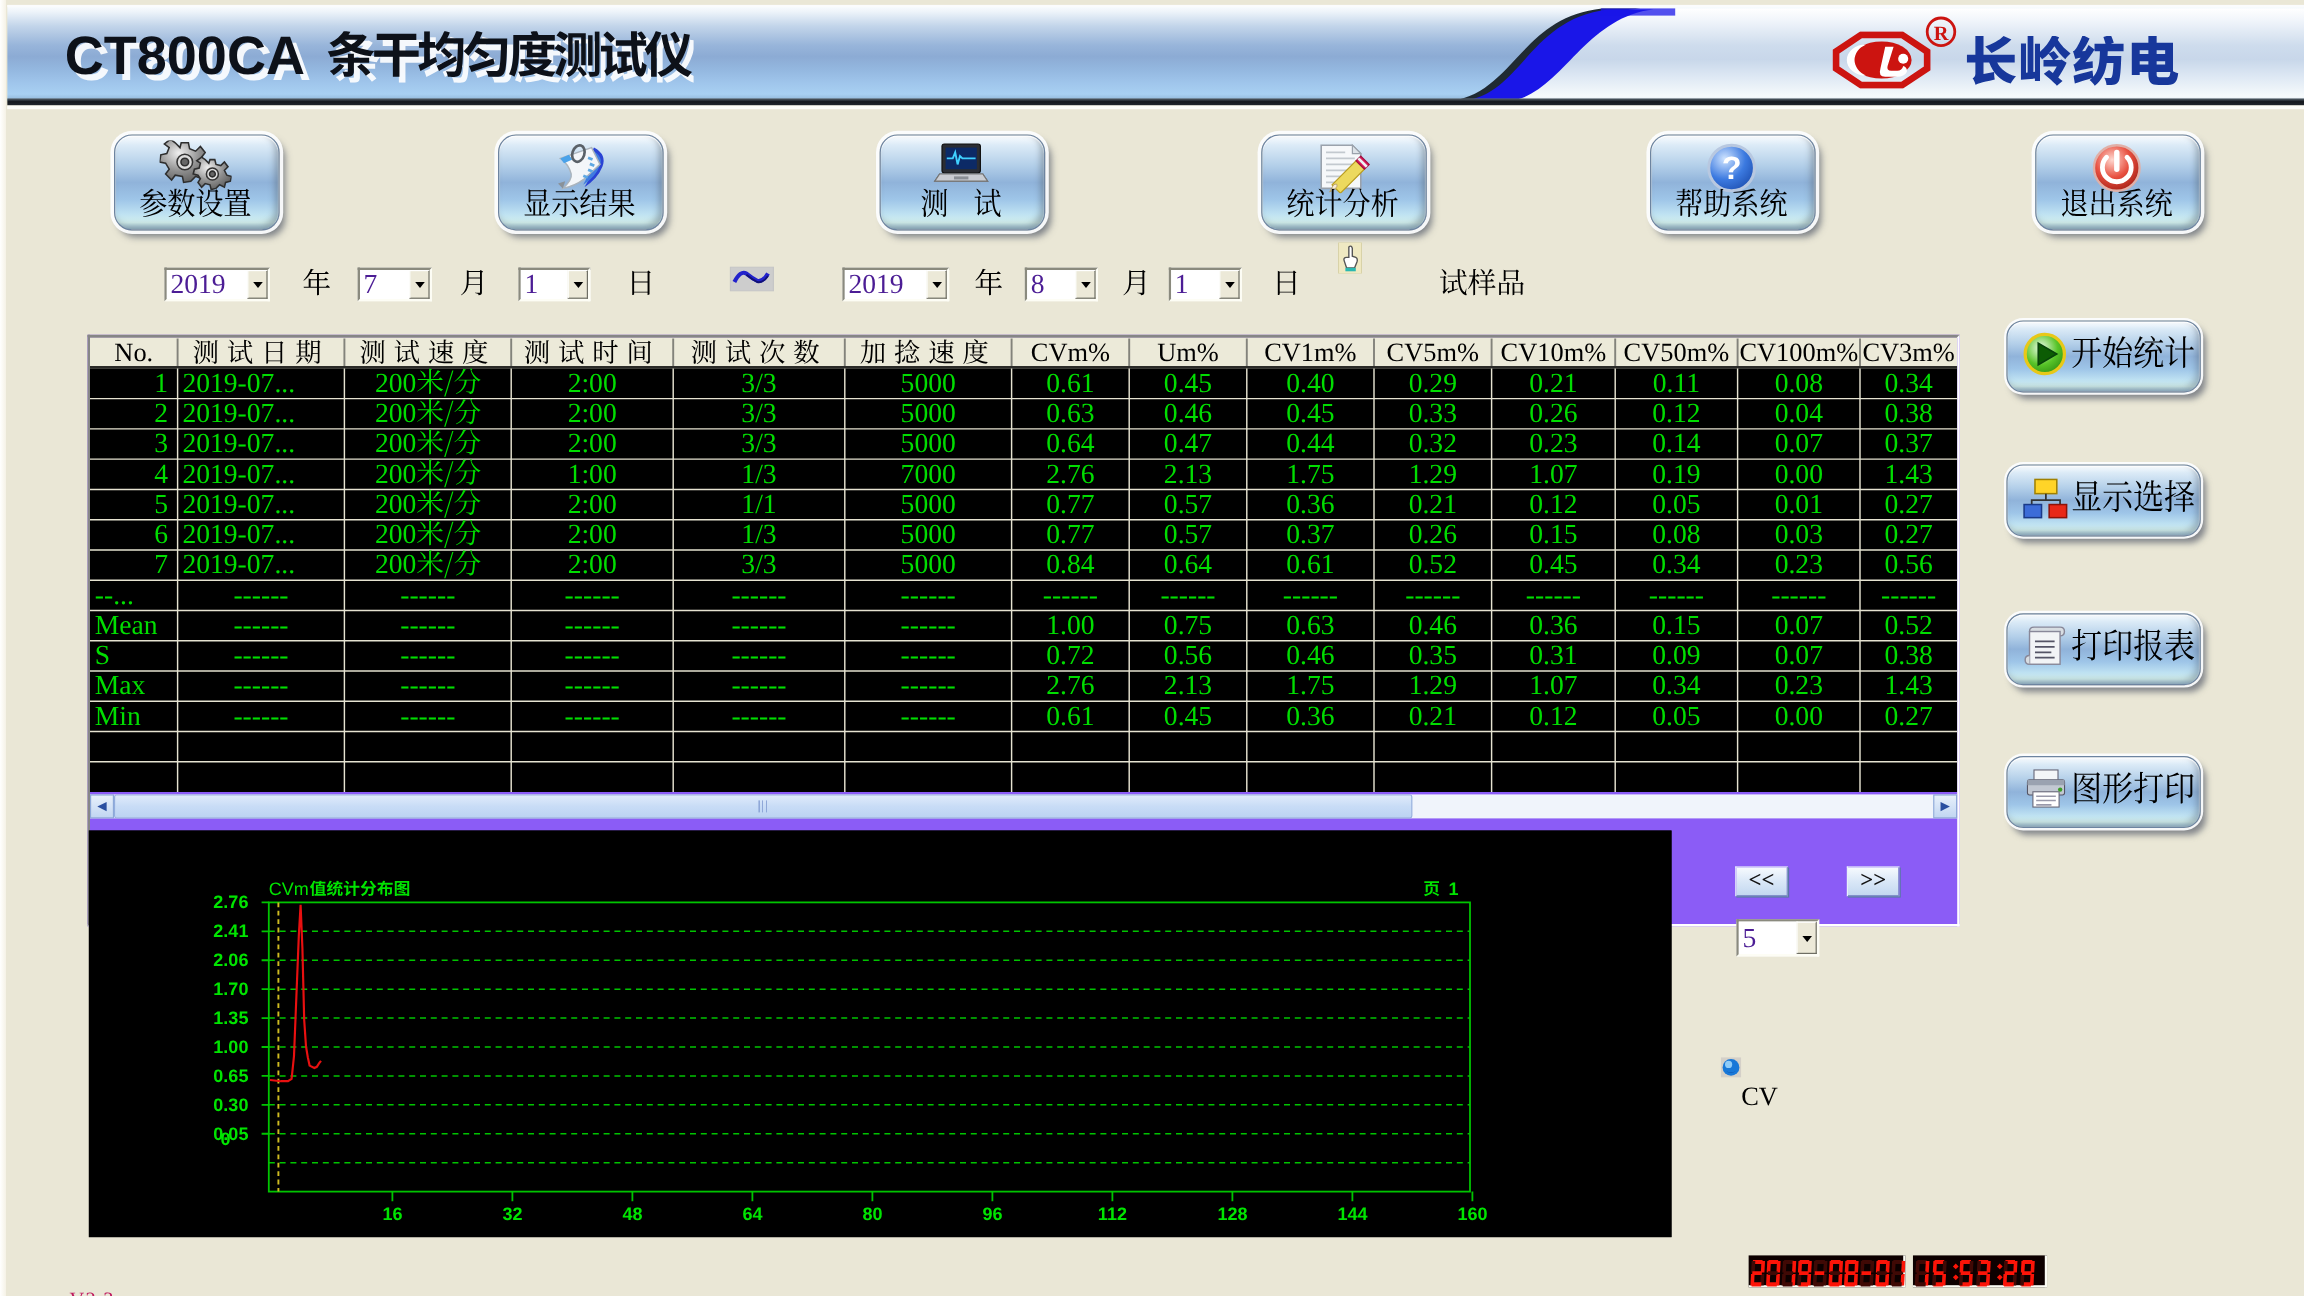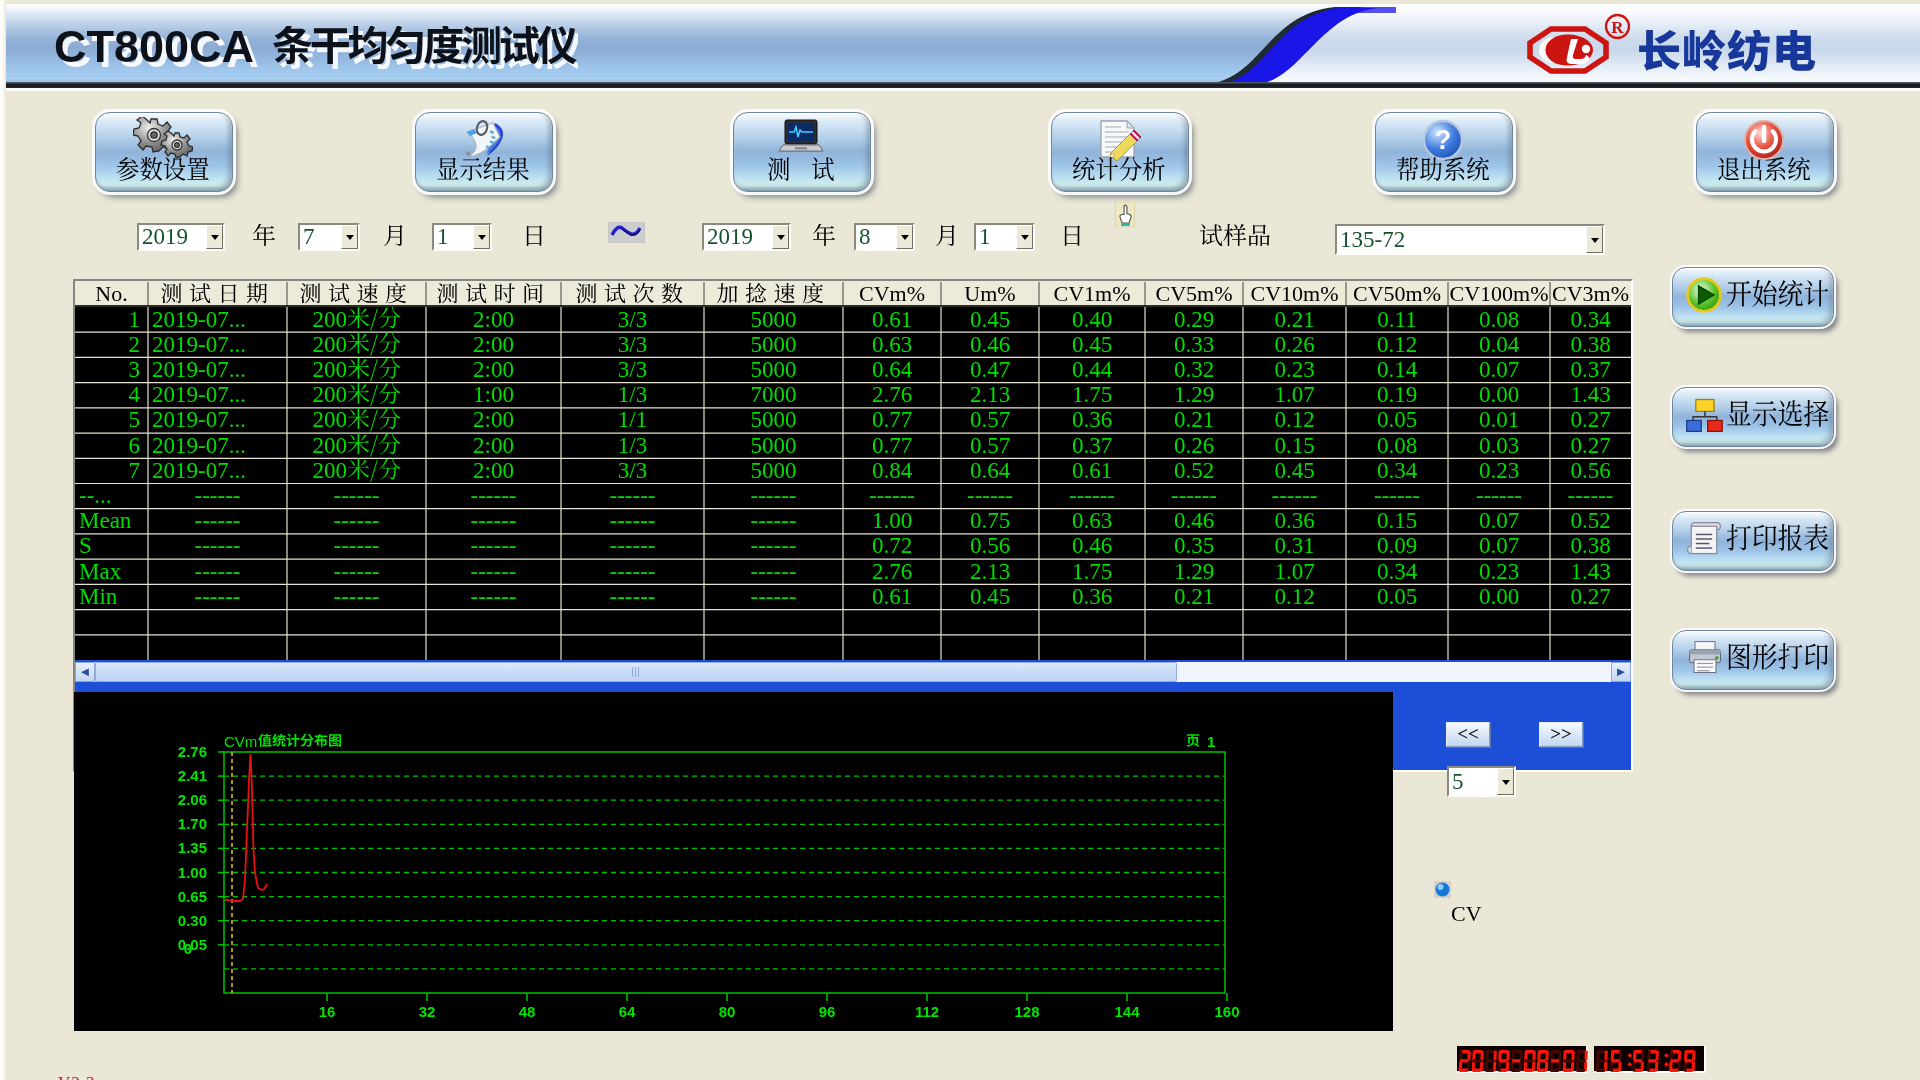--- a/index.html
+++ b/index.html
@@ -15,29 +15,29 @@
  border:1px solid #6d84a0;
  box-shadow:0 0 0 3px rgba(252,253,254,.95), 4px 5px 6px rgba(96,102,114,.8), inset 0 1px 1px #fff, inset -3px -3px 5px rgba(72,84,96,.4);}
 .sbtn{position:absolute;width:160px;height:58px;border-radius:14px;
  background:linear-gradient(180deg,#fbfdff 0%,#dcebf7 10%,#b3cfe9 32%,#90b3da 50%,#9ec5e8 68%,#bfe2f2 84%,#d2efed 93%,#a4c8dc 100%);
  border:1px solid #6d84a0;
  box-shadow:0 0 0 2px rgba(252,253,254,.95), 4px 5px 5px rgba(96,102,114,.75), inset 0 1px 1px #fff, inset -3px -3px 5px rgba(72,84,96,.35);}
 
 .cmb{position:absolute;background:#fff;border-top:2px solid #8a8a7e;border-left:2px solid #8a8a7e;
  border-bottom:2px solid #fdfdf5;border-right:2px solid #fdfdf5;box-sizing:border-box;}
 .cmb .fld{position:absolute;left:0;top:0;bottom:0;right:17px;background:#fff;
- font-family:"Liberation Serif",serif;font-size:23px;color:#14532d;padding-left:3px;line-height:23px;}
+ font-family:"Liberation Serif",serif;font-size:23px;color:#4c1d95;padding-left:3px;line-height:23px;}
 .cmb .btn{position:absolute;right:0;top:0;bottom:0;width:17px;background:#ece9d8;
  border:1px solid #fff;border-right-color:#6e6e64;border-bottom-color:#6e6e64;box-sizing:border-box;}
 .cmb .btn:after{content:"";position:absolute;left:50%;top:50%;margin-left:-4px;margin-top:-2px;
  border-left:4px solid transparent;border-right:4px solid transparent;border-top:5px solid #000;}
 
 #tblwrap{position:absolute;left:73px;top:279px;width:1560px;height:493px;
  border-top:2px solid #868686;border-left:2px solid #868686;border-bottom:2px solid #fff;border-right:2px solid #fff;
- background:#1d4ed8;box-sizing:border-box;}
+ background:#8b5cf6;box-sizing:border-box;}
 
 #hscroll{position:absolute;left:0px;top:381px;width:1556px;height:20px;background:#f0f4fb;}
 .sbBtn{position:absolute;top:0;width:20px;height:20px;background:linear-gradient(180deg,#e7f0fb,#c2d6f2);
  border:1px solid #8ca8d8;box-sizing:border-box;color:#2a4fa0;font-size:13px;line-height:17px;text-align:center;font-weight:bold;}
 #hthumb{position:absolute;left:20px;top:0;width:1082px;height:20px;
  background:linear-gradient(180deg,#dfeafa 0%,#c8dcf6 50%,#bcd3f2 100%);border:1px solid #93aede;box-sizing:border-box;border-radius:2px;}
 
 #chart{position:absolute;left:74px;top:692px;width:1319px;height:339px;background:#000;}
 
 .navbtn{position:absolute;width:44px;height:25px;background:linear-gradient(180deg,#f6fafe 0%,#dce9f8 45%,#c3d8f0 100%);
@@ -356,24 +356,20 @@
 <rect x="6" y="22" width="9" height="3" fill="#2ab8b0"></rect>
 </svg>
     <div class="abs" style="left:1199px;top:224px">
       <svg width="72" height="25" viewBox="0 0 72 25">
         <g fill="#000">
           <path transform="translate(0,20.2) scale(0.024,-0.024)" d="M793 807Q839 792 864 773Q890 753 902 734Q913 715 912 699Q912 683 903 673Q894 663 880 662Q866 660 851 672Q846 703 824 740Q803 777 782 801ZM298 60Q330 66 388 81Q446 95 520 115Q593 135 671 156L675 142Q618 118 540 84Q461 50 357 9Q351 -8 337 -14ZM519 406V91L457 73V406ZM759 819Q758 809 750 801Q742 794 724 792Q722 668 726 551Q729 434 745 334Q760 233 793 156Q825 80 881 35Q892 24 897 25Q902 27 908 41Q917 61 928 92Q938 123 947 154L959 152L944 1Q963 -27 966 -41Q970 -56 963 -64Q955 -74 941 -76Q926 -77 910 -71Q893 -65 877 -54Q861 -44 847 -31Q782 24 743 109Q704 195 686 306Q667 417 661 549Q655 682 655 832ZM885 658Q885 658 894 651Q902 644 915 634Q929 623 943 611Q958 599 970 587Q966 571 943 571H313L305 600H839ZM594 463Q594 463 606 453Q619 443 636 428Q652 413 666 399Q663 383 641 383H327L319 413H554ZM142 45Q161 57 195 81Q228 106 270 137Q311 168 354 201L365 189Q348 169 319 136Q291 103 255 63Q220 24 180 -17ZM213 536 228 527V47L172 26L199 52Q206 29 202 12Q198 -6 190 -16Q181 -27 173 -31L130 49Q154 62 160 69Q166 77 166 90V536ZM167 569 200 604 265 549Q261 543 250 537Q239 532 221 529L228 538V490H166V569ZM107 834Q161 810 194 783Q227 757 244 731Q260 706 263 684Q265 663 258 649Q251 636 237 633Q223 630 206 642Q198 672 180 706Q161 740 139 772Q116 803 95 826ZM208 569V539H48L39 569Z"></path>
           <path transform="translate(24,20.2) scale(0.024,-0.024)" d="M255 489Q306 468 336 444Q367 420 381 397Q396 373 397 354Q399 335 392 324Q384 313 371 311Q357 309 341 321Q335 347 319 376Q303 406 283 434Q263 461 244 482ZM296 828Q295 817 287 810Q280 803 260 800V-51Q260 -55 253 -61Q245 -67 234 -71Q223 -75 211 -75H197V839ZM253 586Q226 457 171 342Q116 228 30 137L16 151Q60 213 93 286Q126 360 149 440Q173 520 187 602H253ZM340 664Q340 664 353 652Q367 641 386 624Q406 608 420 592Q419 584 412 580Q405 576 394 576H60L52 606H296ZM882 799Q873 779 843 783Q826 759 803 730Q780 700 755 670Q729 640 705 613H686Q700 645 716 685Q733 725 748 766Q763 807 775 839ZM460 834Q510 811 541 786Q572 760 585 736Q599 712 600 691Q600 671 592 659Q583 647 569 646Q554 644 537 658Q532 685 518 716Q504 747 485 776Q466 805 448 827ZM687 -59Q687 -62 672 -70Q657 -79 633 -79H623V629H687ZM887 274Q887 274 896 267Q904 260 917 249Q930 239 945 226Q960 214 972 202Q968 186 945 186H381L373 215H841ZM830 493Q830 493 838 486Q847 479 860 468Q873 458 887 445Q902 433 914 421Q910 405 887 405H449L441 435H785ZM858 686Q858 686 867 679Q875 673 889 662Q902 651 917 639Q931 627 942 615Q938 599 917 599H426L418 629H813Z"></path>
           <path transform="translate(48,20.2) scale(0.024,-0.024)" d="M255 779V811L325 779H712V750H320V431Q320 429 312 423Q305 418 292 414Q280 410 266 410H255ZM682 779H673L710 820L791 758Q786 752 774 746Q763 741 748 738V436Q748 434 739 428Q729 423 717 419Q704 415 692 415H682ZM286 516H717V487H286ZM95 340V371L163 340H408V310H158V-50Q158 -53 151 -58Q143 -64 131 -68Q119 -72 105 -72H95ZM370 340H360L397 379L477 318Q473 312 461 306Q450 301 435 298V-31Q435 -34 426 -40Q416 -45 404 -50Q392 -54 380 -54H370ZM121 45H405V17H121ZM561 340V371L630 340H887V310H625V-53Q625 -56 617 -62Q609 -67 597 -71Q585 -75 571 -75H561ZM844 340H834L871 379L952 318Q947 312 935 306Q924 301 909 298V-40Q909 -43 899 -48Q890 -53 878 -57Q865 -61 854 -61H844ZM582 45H875V17H582Z"></path>
         </g>
       </svg>
-    </div>
-    <div class="cmb" style="left:1335px;top:224px;width:270px;height:31px">
-      <div class="fld" style="font-size:23px;line-height:27px">135-72</div>
-      <div class="btn"></div>
     </div>
 <div id="tblwrap">
       <svg width="1556" height="379" viewBox="0 0 1556 379" style="position:absolute;left:0;top:0">
         <rect width="1556" height="379" fill="#000"></rect>
         <rect width="1556" height="26" fill="#ecead9"></rect>
         <line x1="73" y1="1" x2="73" y2="24" stroke="#83837b" stroke-width="1.6"></line>
         <line x1="212" y1="1" x2="212" y2="24" stroke="#83837b" stroke-width="1.6"></line>
         <line x1="351" y1="1" x2="351" y2="24" stroke="#83837b" stroke-width="1.6"></line>
         <line x1="486" y1="1" x2="486" y2="24" stroke="#83837b" stroke-width="1.6"></line>
         <line x1="629" y1="1" x2="629" y2="24" stroke="#83837b" stroke-width="1.6"></line>

